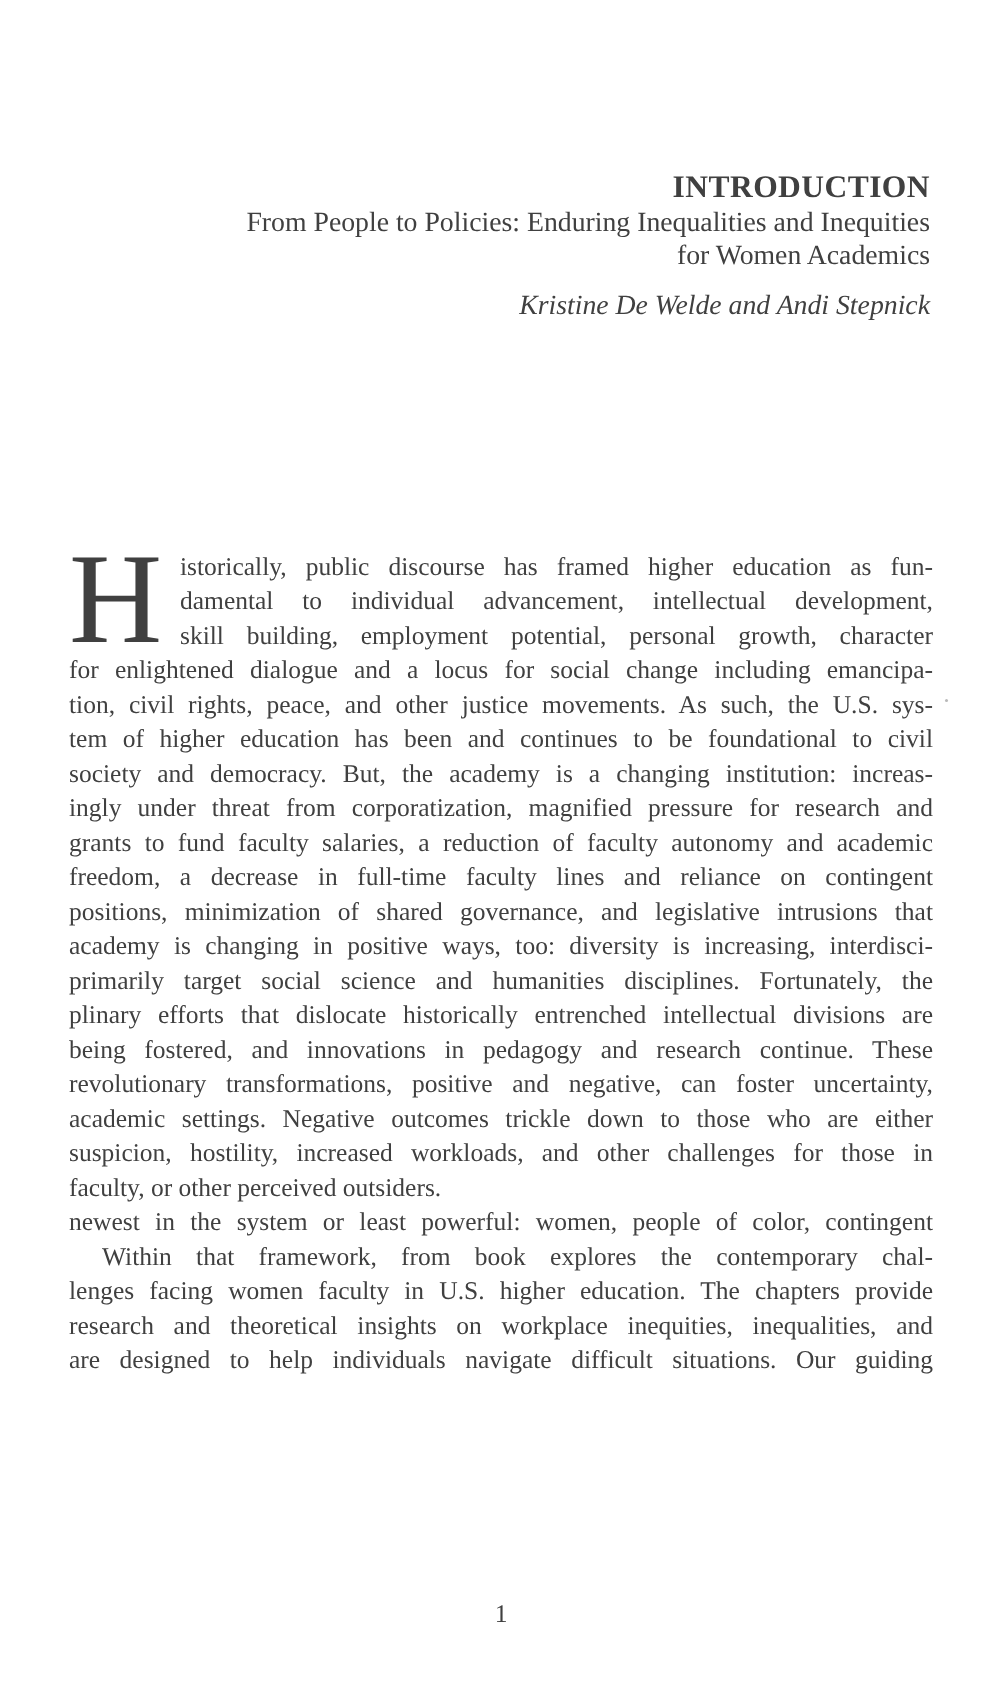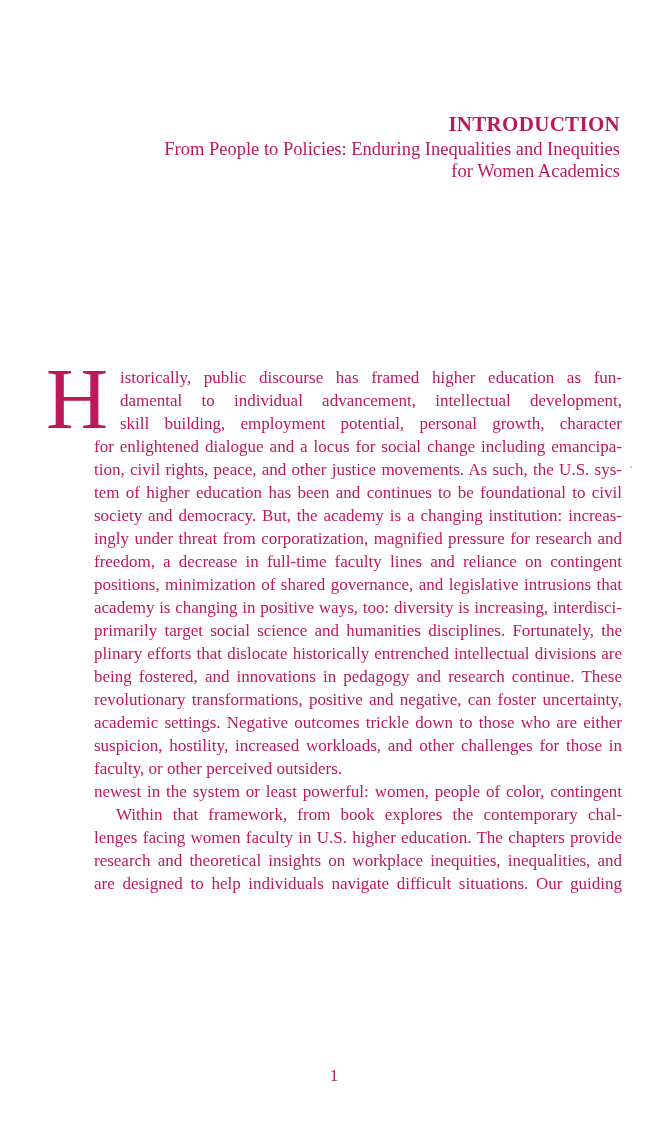--- a/index.html
+++ b/index.html
@@ -1,21 +1,21 @@
 <!DOCTYPE html>
 <html><head>
 <meta charset="utf-8">
 <style>
   html, body { margin: 0; padding: 0; background: #ffffff; }
   .page {
     position: relative;
     width: 667px;
     height: 1128px;
     background: #ffffff;
-    color: #be185d;
+    color: #404040;
     font-family: "Liberation Serif", "DejaVu Serif", serif;
     overflow: hidden;
   }
   .heading {
     position: absolute;
     top: 112px;
     left: 46px;
     right: 47px;
     text-align: right;
   }
@@ -41,21 +41,20 @@
     top: 366px;
     left: 46px;
     width: 576px;
     font-size: 17px;
     line-height: 23px;
   }
   .paragraph { margin: 0; }
   .line {
     text-align: justify;
     text-align-last: justify;
-    margin-left: 48px;
   }
   .line.last { text-align-last: left; }
   .line.indented { padding-left: 22px; }
   .dropcap {
     float: left;
     font-size: 86px;
     line-height: 62px;
     height: 67px;
     width: 65px;
     margin-top: 2px;
@@ -85,33 +84,35 @@
 <body>
 
 <div class="page">
 
   <div class="heading">
     <div class="chapter-title">INTRODUCTION</div>
     <div class="chapter-subtitle">
       <div>From People to Policies: Enduring Inequalities and Inequities</div>
       <div>for Women Academics</div>
     </div>
+    <div class="chapter-authors">Kristine De Welde and Andi Stepnick</div>
   </div>
 
   <div class="body-text">
       <div class="paragraph">
         <span class="dropcap">H</span>
         <div class="line">istorically, public discourse has framed higher education as fun-</div>
         <div class="line">damental to individual advancement, intellectual development,</div>
         <div class="line">skill building, employment potential, personal growth, character</div>
         <div class="line">for enlightened dialogue and a locus for social change including emancipa-</div>
         <div class="line">tion, civil rights, peace, and other justice movements. As such, the U.S. sys-</div>
         <div class="line">tem of higher education has been and continues to be foundational to civil</div>
         <div class="line">society and democracy. But, the academy is a changing institution: increas-</div>
         <div class="line">ingly under threat from corporatization, magnified pressure for research and</div>
+        <div class="line">grants to fund faculty salaries, a reduction of faculty autonomy and academic</div>
         <div class="line">freedom, a decrease in full-time faculty lines and reliance on contingent</div>
         <div class="line">positions, minimization of shared governance, and legislative intrusions that</div>
         <div class="line">academy is changing in positive ways, too: diversity is increasing, interdisci-</div>
         <div class="line">primarily target social science and humanities disciplines. Fortunately, the</div>
         <div class="line">plinary efforts that dislocate historically entrenched intellectual divisions are</div>
         <div class="line">being fostered, and innovations in pedagogy and research continue. These</div>
         <div class="line">revolutionary transformations, positive and negative, can foster uncertainty,</div>
         <div class="line">academic settings. Negative outcomes trickle down to those who are either</div>
         <div class="line">suspicion, hostility, increased workloads, and other challenges for those in</div>
         <div class="line last">faculty, or other perceived outsiders.</div>

